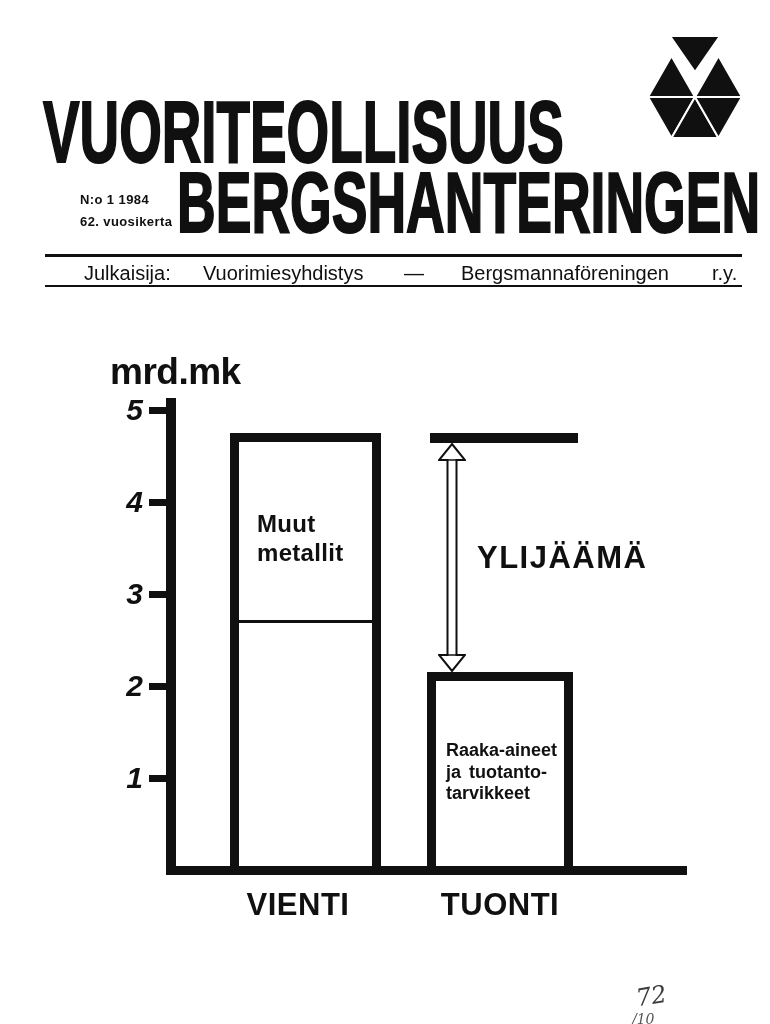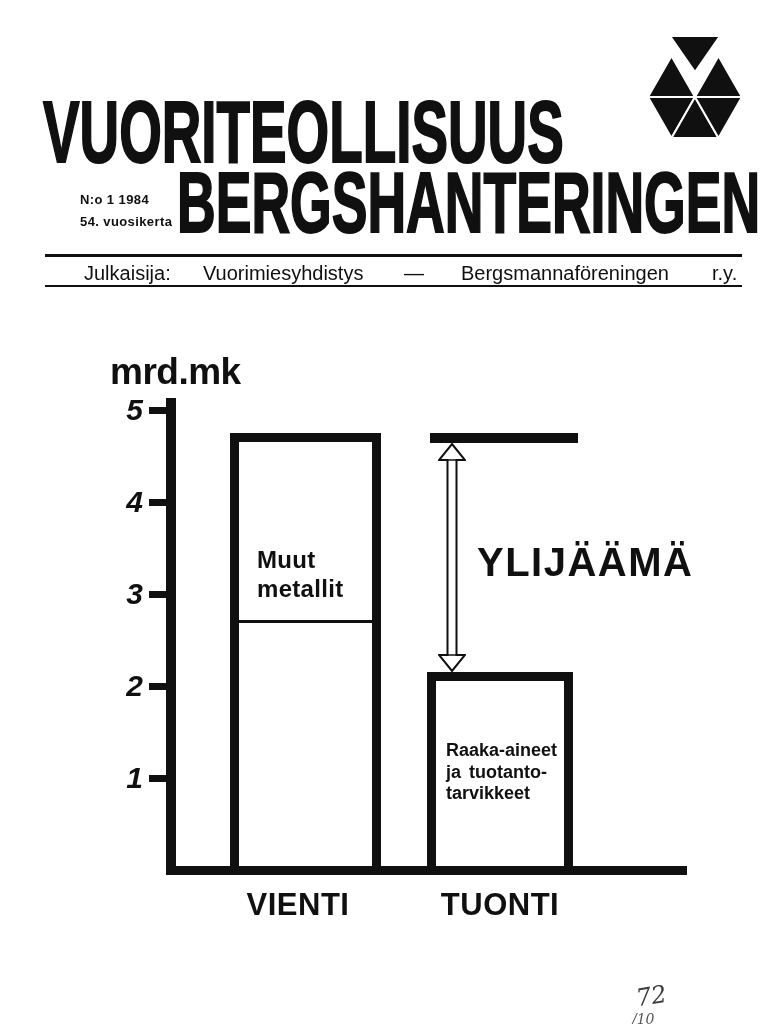--- a/index.html
+++ b/index.html
@@ -23,43 +23,43 @@
   .yaxis{left:166px;top:398px;width:10px;height:477px;background:#101010;}
   .xaxis{left:166px;top:866px;width:521px;height:9px;background:#101010;}
   .tickmark{position:absolute;left:149px;width:19px;height:7px;background:#101010;}
   .ticklabel{position:absolute;left:88px;width:55px;height:42px;line-height:42px;text-align:right;
              font-size:30px;font-weight:bold;font-style:italic;}
   .bar{background:#ffffff;border:9px solid #101010;box-sizing:border-box;}
   .bar-vienti{left:230px;width:151px;}
   .bar-tuonti{left:427px;width:146px;}
   .divider{position:absolute;left:0;right:0;height:3px;background:#101010;}
   .refline{left:430px;width:148px;height:10px;background:#101010;}
-  .seglabel{font-weight:bold;font-size:24px;line-height:29px;letter-spacing:.3px;margin-top:36px;}
+  .seglabel{font-weight:bold;font-size:24px;line-height:29px;letter-spacing:.3px;}
   .muut{left:257px;top:509px;}
   .rauta{left:257px;top:674px;}
   .raaka{left:446px;top:740px;font-weight:bold;font-size:18px;line-height:21.5px;word-spacing:3px;}
   .unitlabel{left:110px;top:351px;font-size:37px;font-weight:bold;letter-spacing:-.5px;}
-  .surplus{left:477px;top:540px;font-size:40px;font-weight:bold;letter-spacing:1.5px;}
+  .surplus{left:477px;top:540px;font-size:31px;font-weight:bold;letter-spacing:1.5px;}
   .catlabel{top:887px;width:152px;text-align:center;font-size:31px;font-weight:bold;letter-spacing:.5px;}
   .cat-vienti{left:222px;}
   .cat-tuonti{left:424px;}
 
   
   .hw1{left:636px;top:982px;font-family:"DejaVu Serif",serif;font-style:italic;font-size:24px;
        color:#3c3c3c;transform:rotate(-9deg);}
   .hw2{left:632px;top:1011px;font-family:"DejaVu Serif",serif;font-style:italic;font-size:14px;color:#555;}
 </style>
 </head>
 <body>
 
 <div class="page">
 
   <div class="abs issue">
     <div>N:o 1 1984</div>
-    <div>54. vuosikerta</div>
+    <div>62. vuosikerta</div>
   </div>
 
   <h1 class="abs title t1" style="margin:0">VUORITEOLLISUUS</h1>
   <h1 class="abs title t2" style="margin:0">BERGSHANTERINGEN</h1>
 
   <svg class="abs logo" width="94" height="106" viewBox="0 0 94 106">
 
     <polygon points="0,61 47,61 23.5,20" fill="#101010" stroke="#ffffff" stroke-width="2"></polygon>
     <polygon points="47,61 94,61 70.5,20" fill="#101010" stroke="#ffffff" stroke-width="2"></polygon>
     <polygon points="0,61 47,61 23.5,102" fill="#101010" stroke="#ffffff" stroke-width="2"></polygon>

